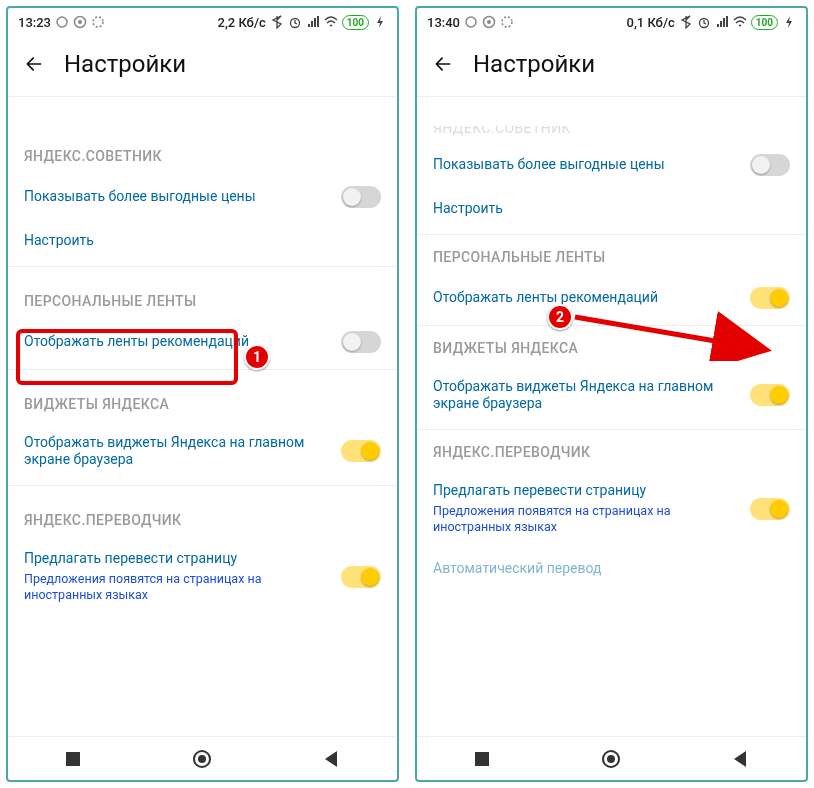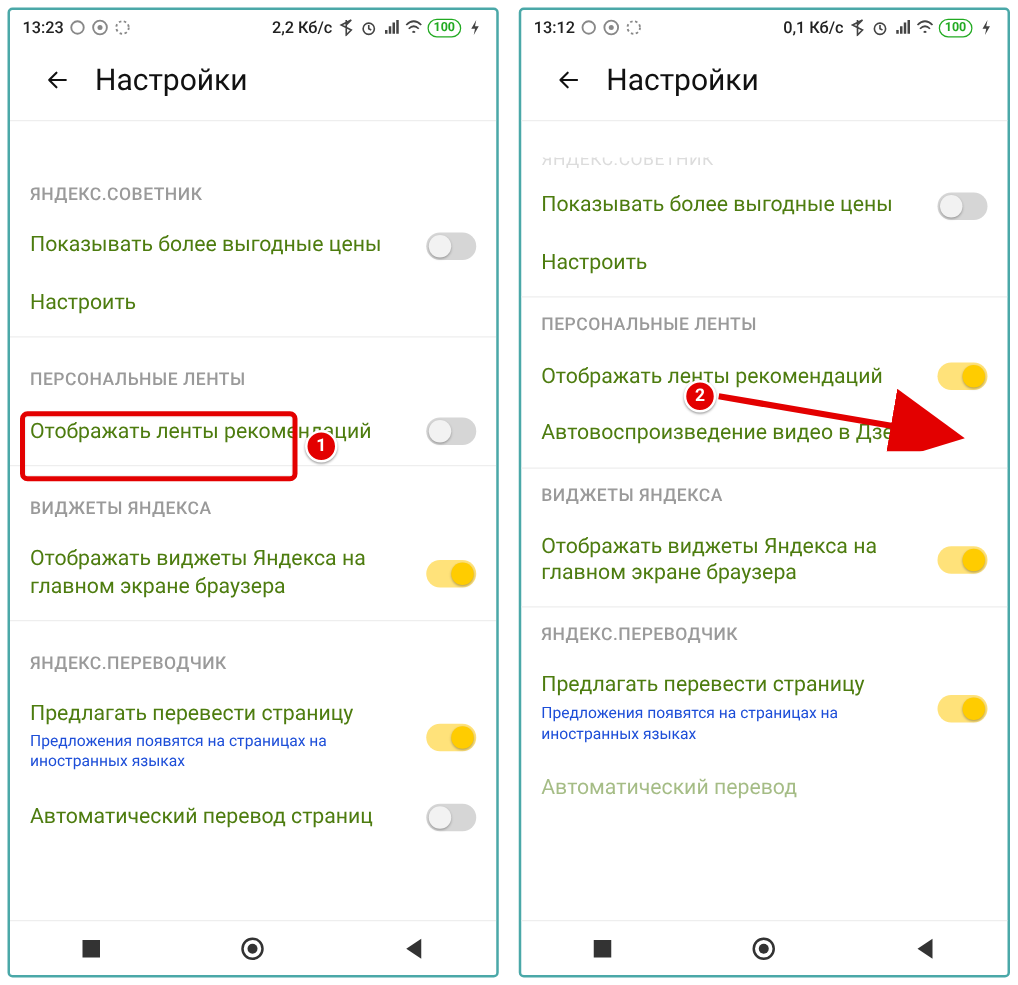--- a/index.html
+++ b/index.html
@@ -37,21 +37,21 @@
   .status-ico { width: 14px; height: 14px; display: inline-flex; align-items: center; justify-content: center; }
   .battery {
     display: inline-flex; align-items: center; gap: 2px;
     border: 1.5px solid #2a2; border-radius: 8px; padding: 0 4px;
     font-size: 10px; color: #2a2; font-weight: 700; height: 15px;
   }
   .header {
     display: flex;
     align-items: center;
     gap: 20px;
-    padding: 14px 16px 18px 28px;
+    padding: 14px 16px 18px 16px;
     border-bottom: 1px solid #eee;
   }
   .back-arrow { width: 20px; height: 20px; }
   .header-title { font-size: 24px; font-weight: 400; color: #111; }
   .scroll {
     flex: 1;
     overflow: hidden;
     position: relative;
     margin-top: 29px;
   }
@@ -65,22 +65,22 @@
   .section-header.tighttop { padding-top: 10px; }
   .row {
     display: flex;
     align-items: center;
     justify-content: space-between;
     padding: 12px 16px;
     gap: 12px;
   }
   .row-text { flex: 1; }
   .row-label {
-    font-size: 17px;
-    color: #4d7c0f;
+    font-size: 14px;
+    color: #0369a1;
     line-height: 1.25;
   }
   .row-sub {
     font-size: 12.5px;
     color: #1d4ed8;
     margin-top: 4px;
     line-height: 1.3;
   }
   .divider { height: 1px; background: #eee; margin: 4px 0; }
   .toggle {
@@ -243,28 +243,20 @@
     <div class="section-header">ЯНДЕКС.ПЕРЕВОДЧИК</div>
     <div class="row">
       <div class="row-text">
         <div class="row-label">Предлагать перевести страницу</div>
         <div class="row-sub">Предложения появятся на страницах на иностранных языках</div>
       </div>
       <div class="toggle on">
           <div class="knob"></div>
         </div>
     </div>
-    <div class="row">
-      <div class="row-text">
-          <div class="row-label">Автоматический перевод страниц</div>
-        </div>
-      <div class="toggle off">
-          <div class="knob"></div>
-        </div>
-    </div>
 
     <div class="redbox" style="left:8px; top:203px; width:222px; height:56px;"></div>
     <div class="callout" style="left:236px; top:218px;">
         <span>1</span>
       </div>
   </div>
 
   <div class="navbar">
     <span class="nav-btn">
         <svg viewBox="0 0 22 22">
@@ -281,21 +273,21 @@
         <svg viewBox="0 0 22 22">
           <path d="M16 3v16L4 11z" fill="#333"></path>
         </svg>
       </span>
   </div>
 </div>
 
 <div class="phone">
   <div class="statusbar">
     <div class="status-left">
-      <span>13:12</span>
+      <span>13:40</span>
       <span class="status-ico">
           <svg viewBox="0 0 14 14">
             <circle cx="7" cy="7" r="5" fill="none" stroke="#888" stroke-width="1.5"></circle>
           </svg>
         </span>
       <span class="status-ico">
           <svg viewBox="0 0 14 14">
             <circle cx="7" cy="7" r="5.5" fill="none" stroke="#888" stroke-width="1.5"></circle>
             <circle cx="7" cy="7" r="2" fill="#888"></circle>
           </svg>
@@ -366,25 +358,20 @@
     </div>
     <div class="divider"></div>
 
     <div class="section-header tighttop">ПЕРСОНАЛЬНЫЕ ЛЕНТЫ</div>
     <div class="row">
       <div class="row-text">
           <div class="row-label">Отображать ленты рекомендаций</div>
         </div>
       <div class="toggle on">
           <div class="knob"></div>
-        </div>
-    </div>
-    <div class="row">
-      <div class="row-text">
-          <div class="row-label">Автовоспроизведение видео в Дзене</div>
         </div>
     </div>
     <div class="divider"></div>
 
     <div class="section-header tighttop">ВИДЖЕТЫ ЯНДЕКСА</div>
     <div class="row">
       <div class="row-text">
           <div class="row-label">Отображать виджеты Яндекса на главном экране браузера</div>
         </div>
       <div class="toggle on">

